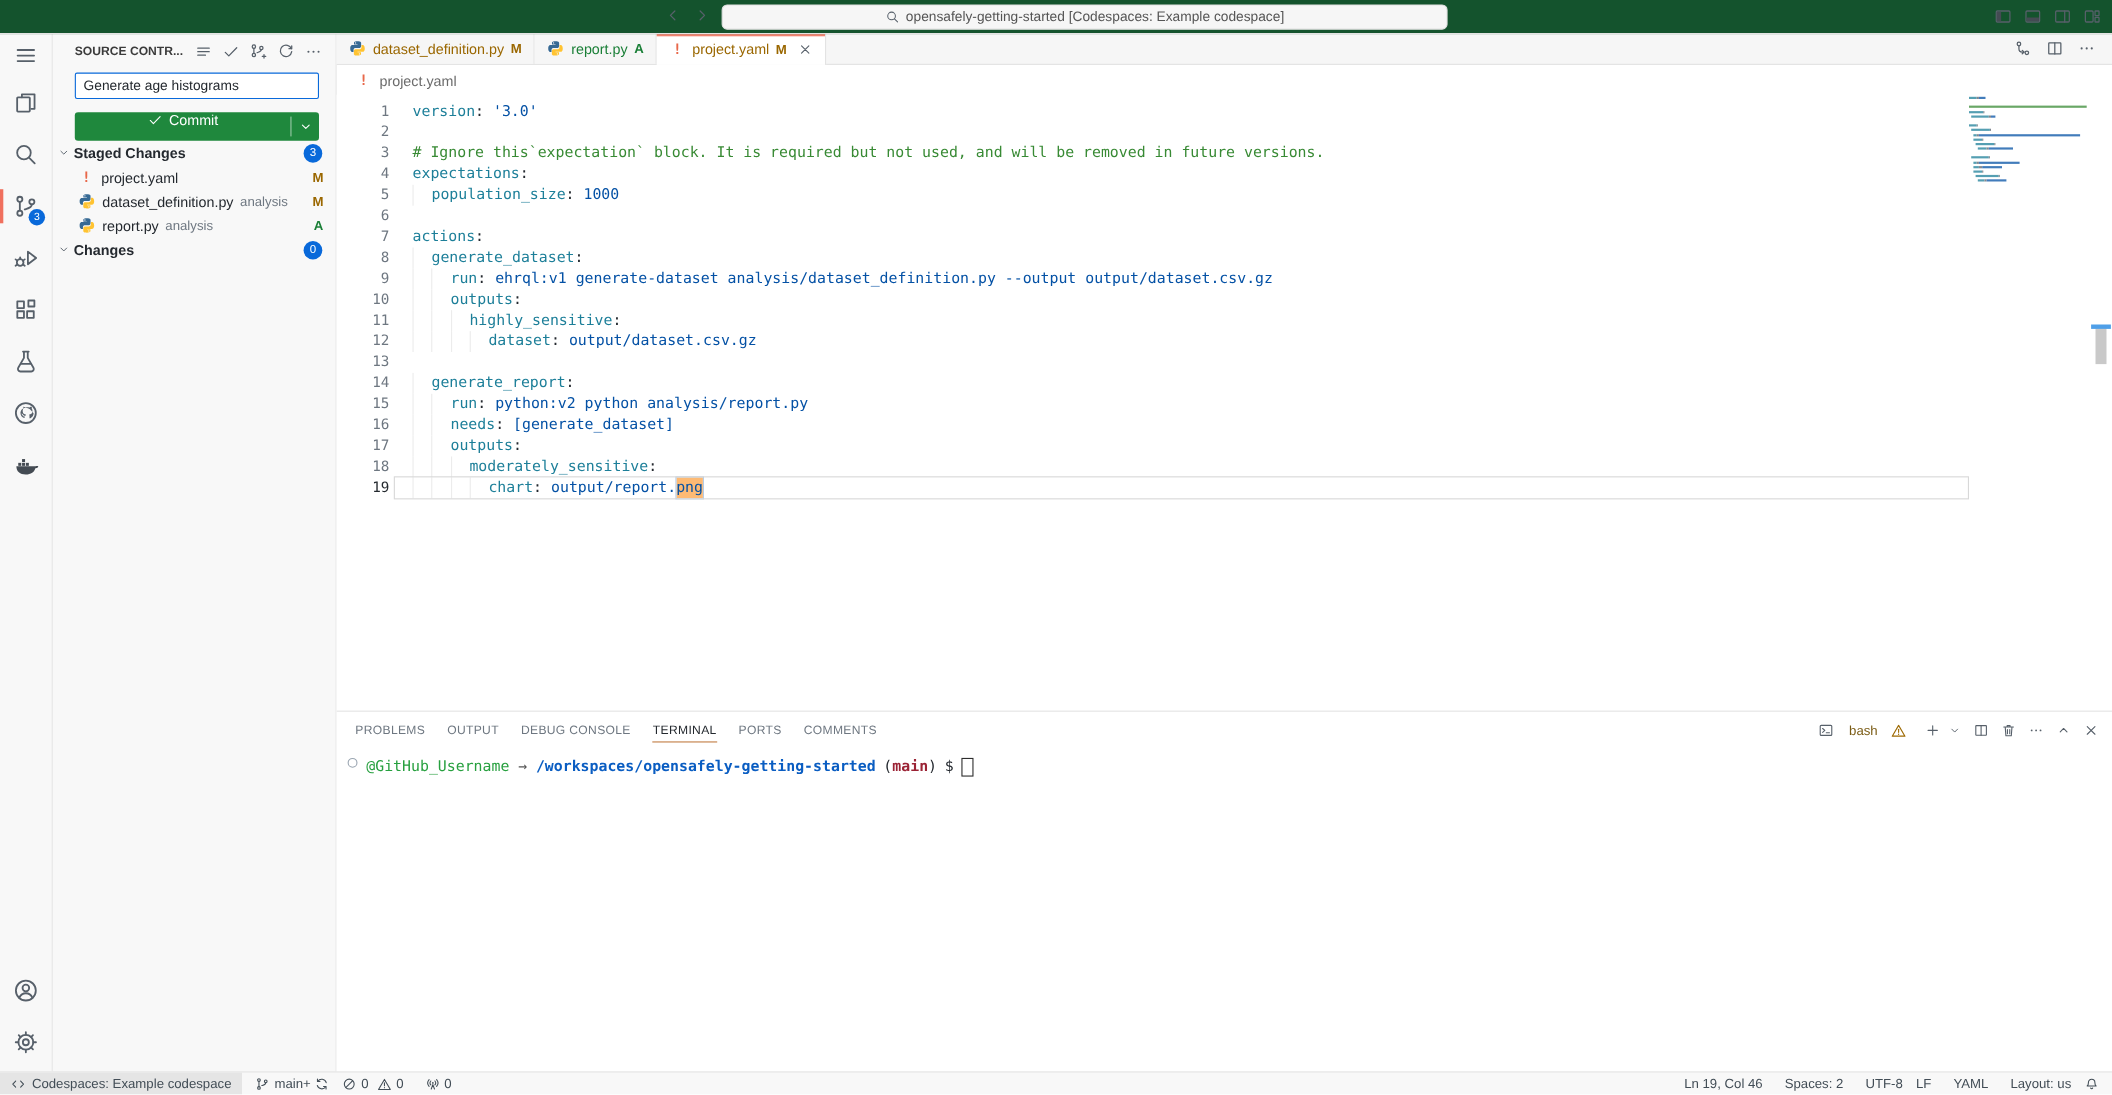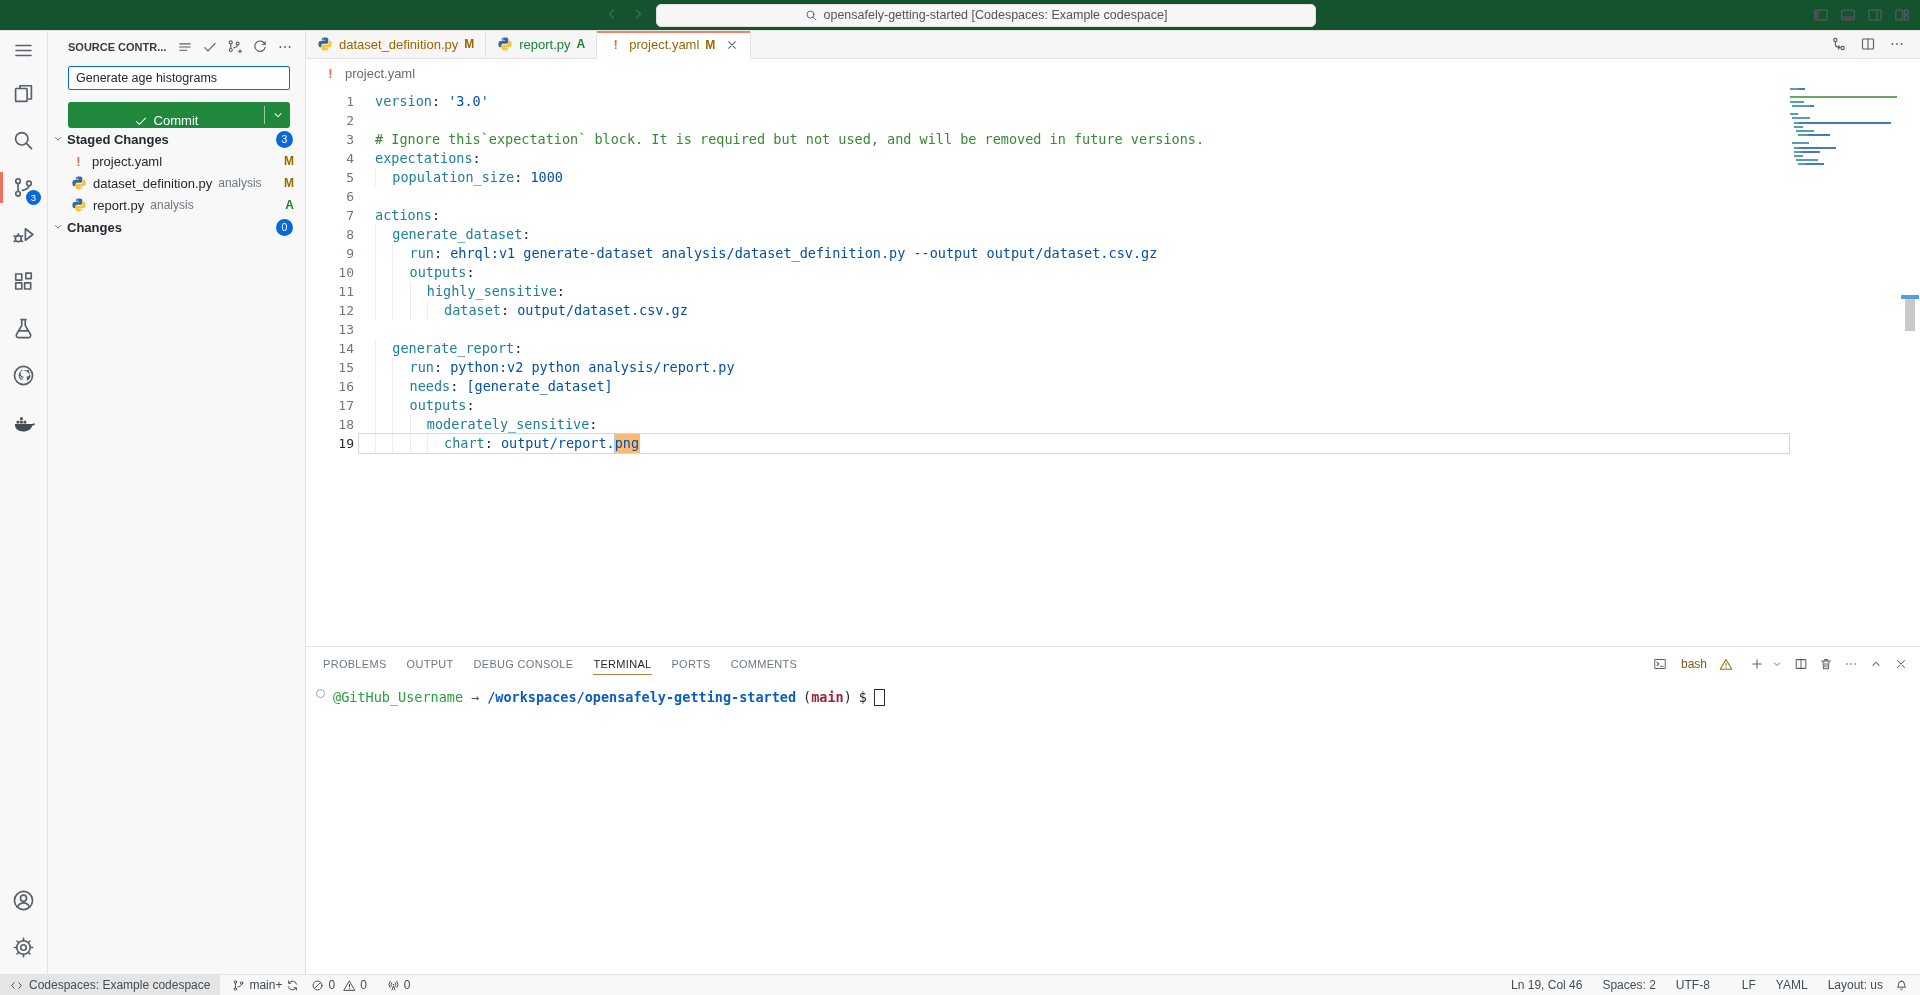--- a/index.html
+++ b/index.html
@@ -29,21 +29,21 @@
             color:#fff;font-size:9.5px;display:flex;align-items:center;justify-content:center;padding:0 2px;box-sizing:border-box}
   #ab-bottom{position:absolute;bottom:4px;left:0}
 
   
   #sidebar{position:absolute;top:30px;left:48px;width:257px;bottom:20px;background:#f8f8f8}
   .sb-header{height:34px;display:flex;align-items:center;padding:0 12px 0 20px;font-size:11px;font-weight:700;color:#3b3b3b}
   .sb-hicons{margin-left:auto;display:flex;gap:9px;align-items:center}
   .commit-input{display:block;width:222px;margin:2px 0 0 20px;height:24px;box-sizing:border-box;border:1px solid #0969da;
                 border-radius:2px;background:#fff;font-family:"Liberation Sans",sans-serif;font-size:12.5px;color:#24292f;padding:0 7px;outline:none}
   .commit-btn{width:222px;height:26px;margin:12px 0 0 20px;background:#1f883d;border-radius:3px;display:flex;color:#fff;font-size:13px}
-  .cb-main{flex:1;display:flex;align-items:flex-end;justify-content:center;gap:6px;cursor:pointer}
+  .cb-main{flex:1;display:flex;align-items:flex-start;justify-content:center;gap:6px;cursor:pointer}
   .cb-main svg *{stroke:#fff}
   .cb-sep{width:1px;background:rgba(255,255,255,.55);margin:4px 0}
   .cb-chev{width:25px;display:flex;align-items:center;justify-content:center}
   .cb-chev svg *{stroke:#fff}
   #scm-tree{font-size:13px}
   .tree-section{height:22px;display:flex;align-items:center;padding:0 12px 0 4px;font-weight:700;color:#24292f;gap:3px}
   .badge{min-width:17px;height:17px;border-radius:9px;background:#0969da;color:#fff;font-size:10.5px;font-weight:400;
          display:flex;align-items:center;justify-content:center;margin-left:auto;padding:0 4px;box-sizing:border-box}
   .tree-file{height:22px;display:flex;align-items:center;padding:0 11px 0 23px;gap:6px}
   .tf-desc{color:#6e7781;font-size:12px}
@@ -655,21 +655,21 @@
   <div class="sb-right">
     <div class="sb-item">
         <span>Ln 19, Col 46</span>
       </div>
     <div class="sb-item" style="margin-left:8px">
         <span>Spaces: 2</span>
       </div>
     <div class="sb-item" style="margin-left:8px">
         <span>UTF-8</span>
       </div>
-    <div class="sb-item" style="margin-left:20px">
+    <div class="sb-item" style="margin-left:0">
         <span>LF</span>
       </div>
     <div class="sb-item" style="margin-left:8px">
         <span>YAML</span>
       </div>
     <div class="sb-item" style="margin-left:8px">
         <span>Layout: us</span>
       </div>
     <div class="sb-item">
       <svg class="stico i13" viewBox="0 0 16 16">

